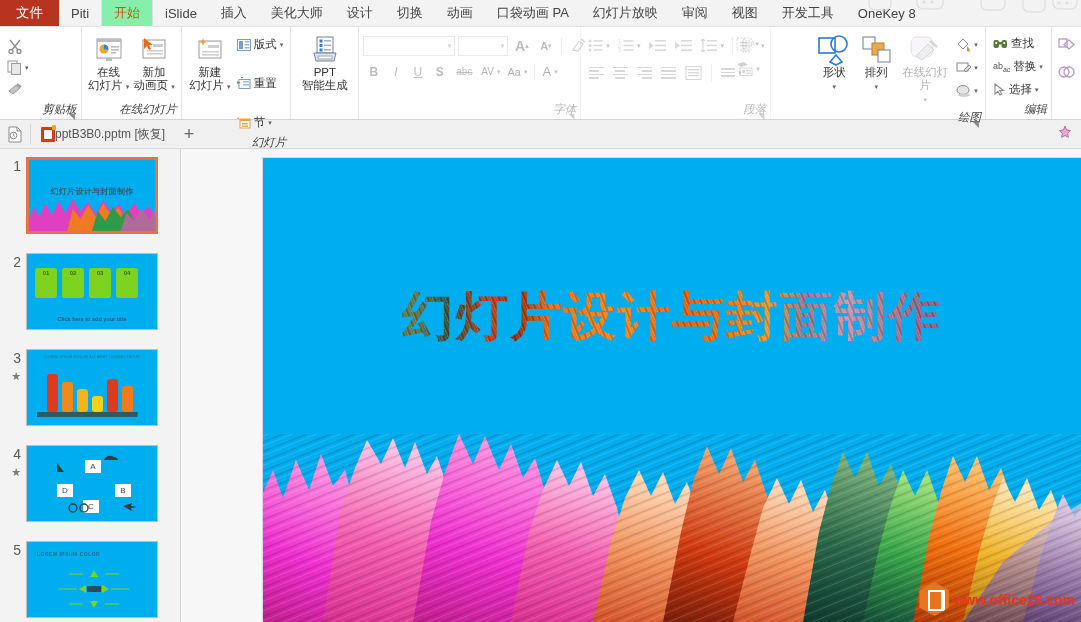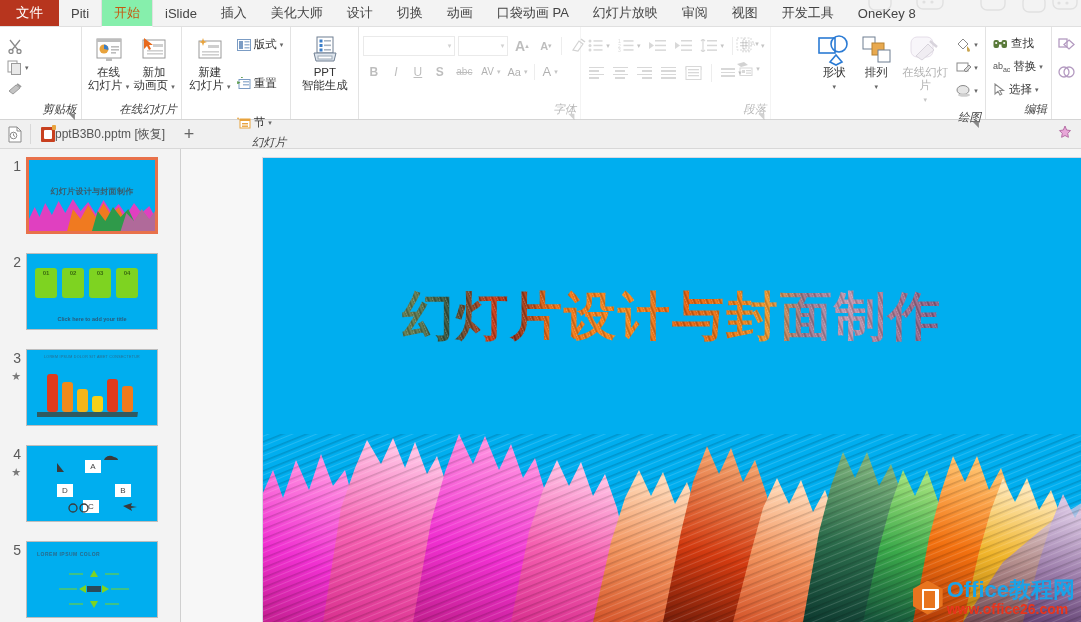--- a/index.html
+++ b/index.html
@@ -954,21 +954,20 @@
           <path d="M760 210 L776 150 L788 112 L800 82 L812 106 L824 84 L824 210 Z" fill="url(#gPur)"></path>
           <path d="M700 210 L740 150 L790 108 L824 88 L824 210 Z" fill="url(#gPur)" opacity=".75"></path>
 
           <rect x="-5" y="22" width="834" height="190" fill="url(#strk)" opacity=".9" style="clip-path:none" mask="none"></rect>
         </g>
       </svg>
 
       <div class="wm">
         <span class="wm-hex"></span>
         <span class="wm-txt">
-          <span class="wm-1">Office教程网</span>
           <span class="wm-2">www.office26.com</span>
         </span>
       </div>
 
     </div>
   </div>
 
 </div>
 
 </body></html>

